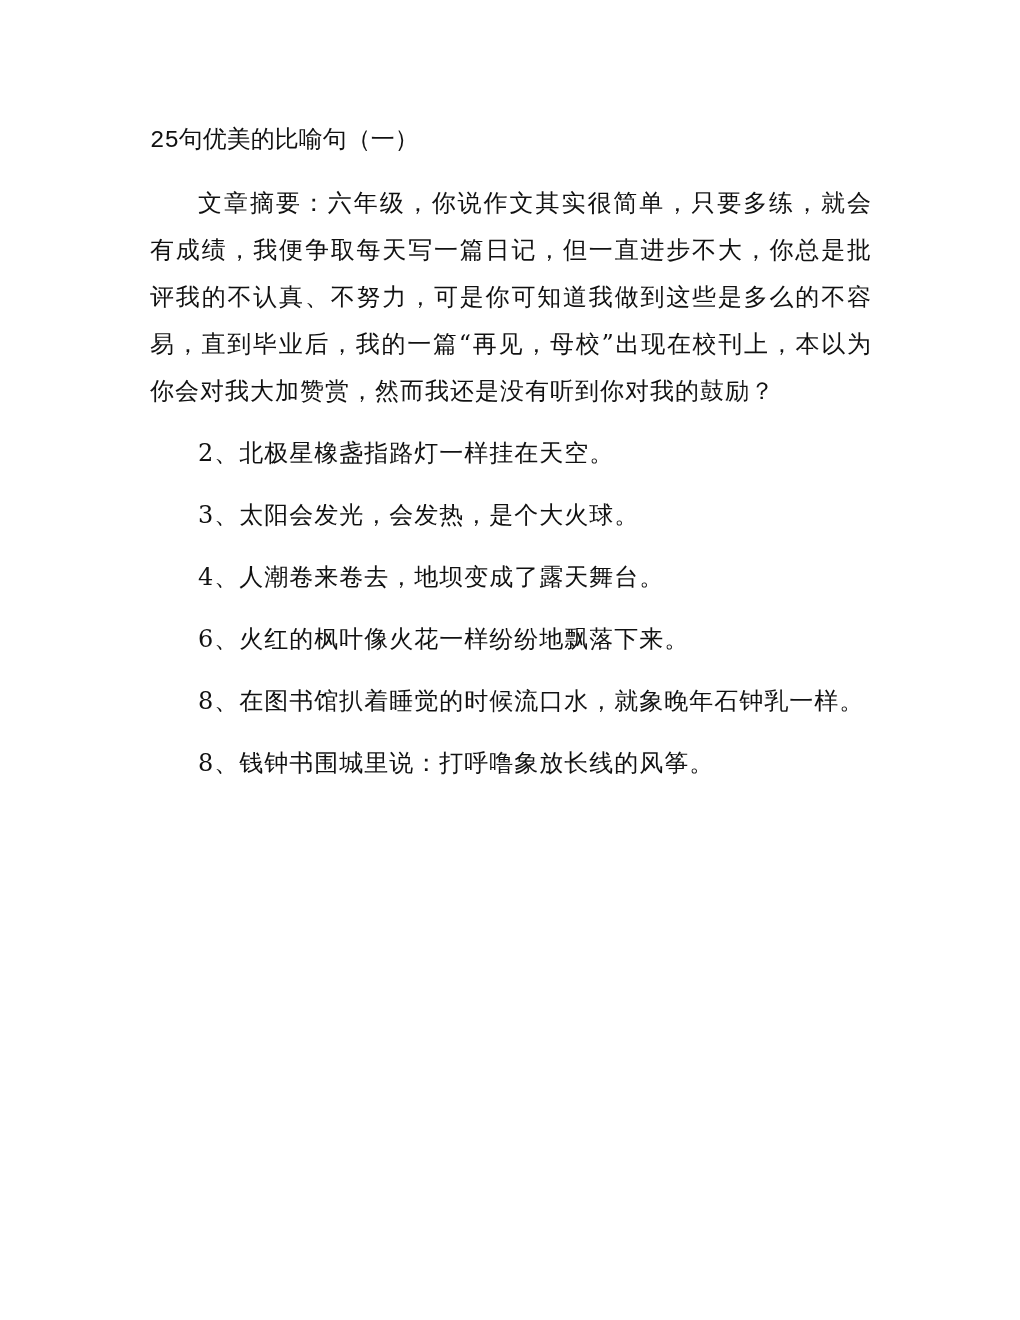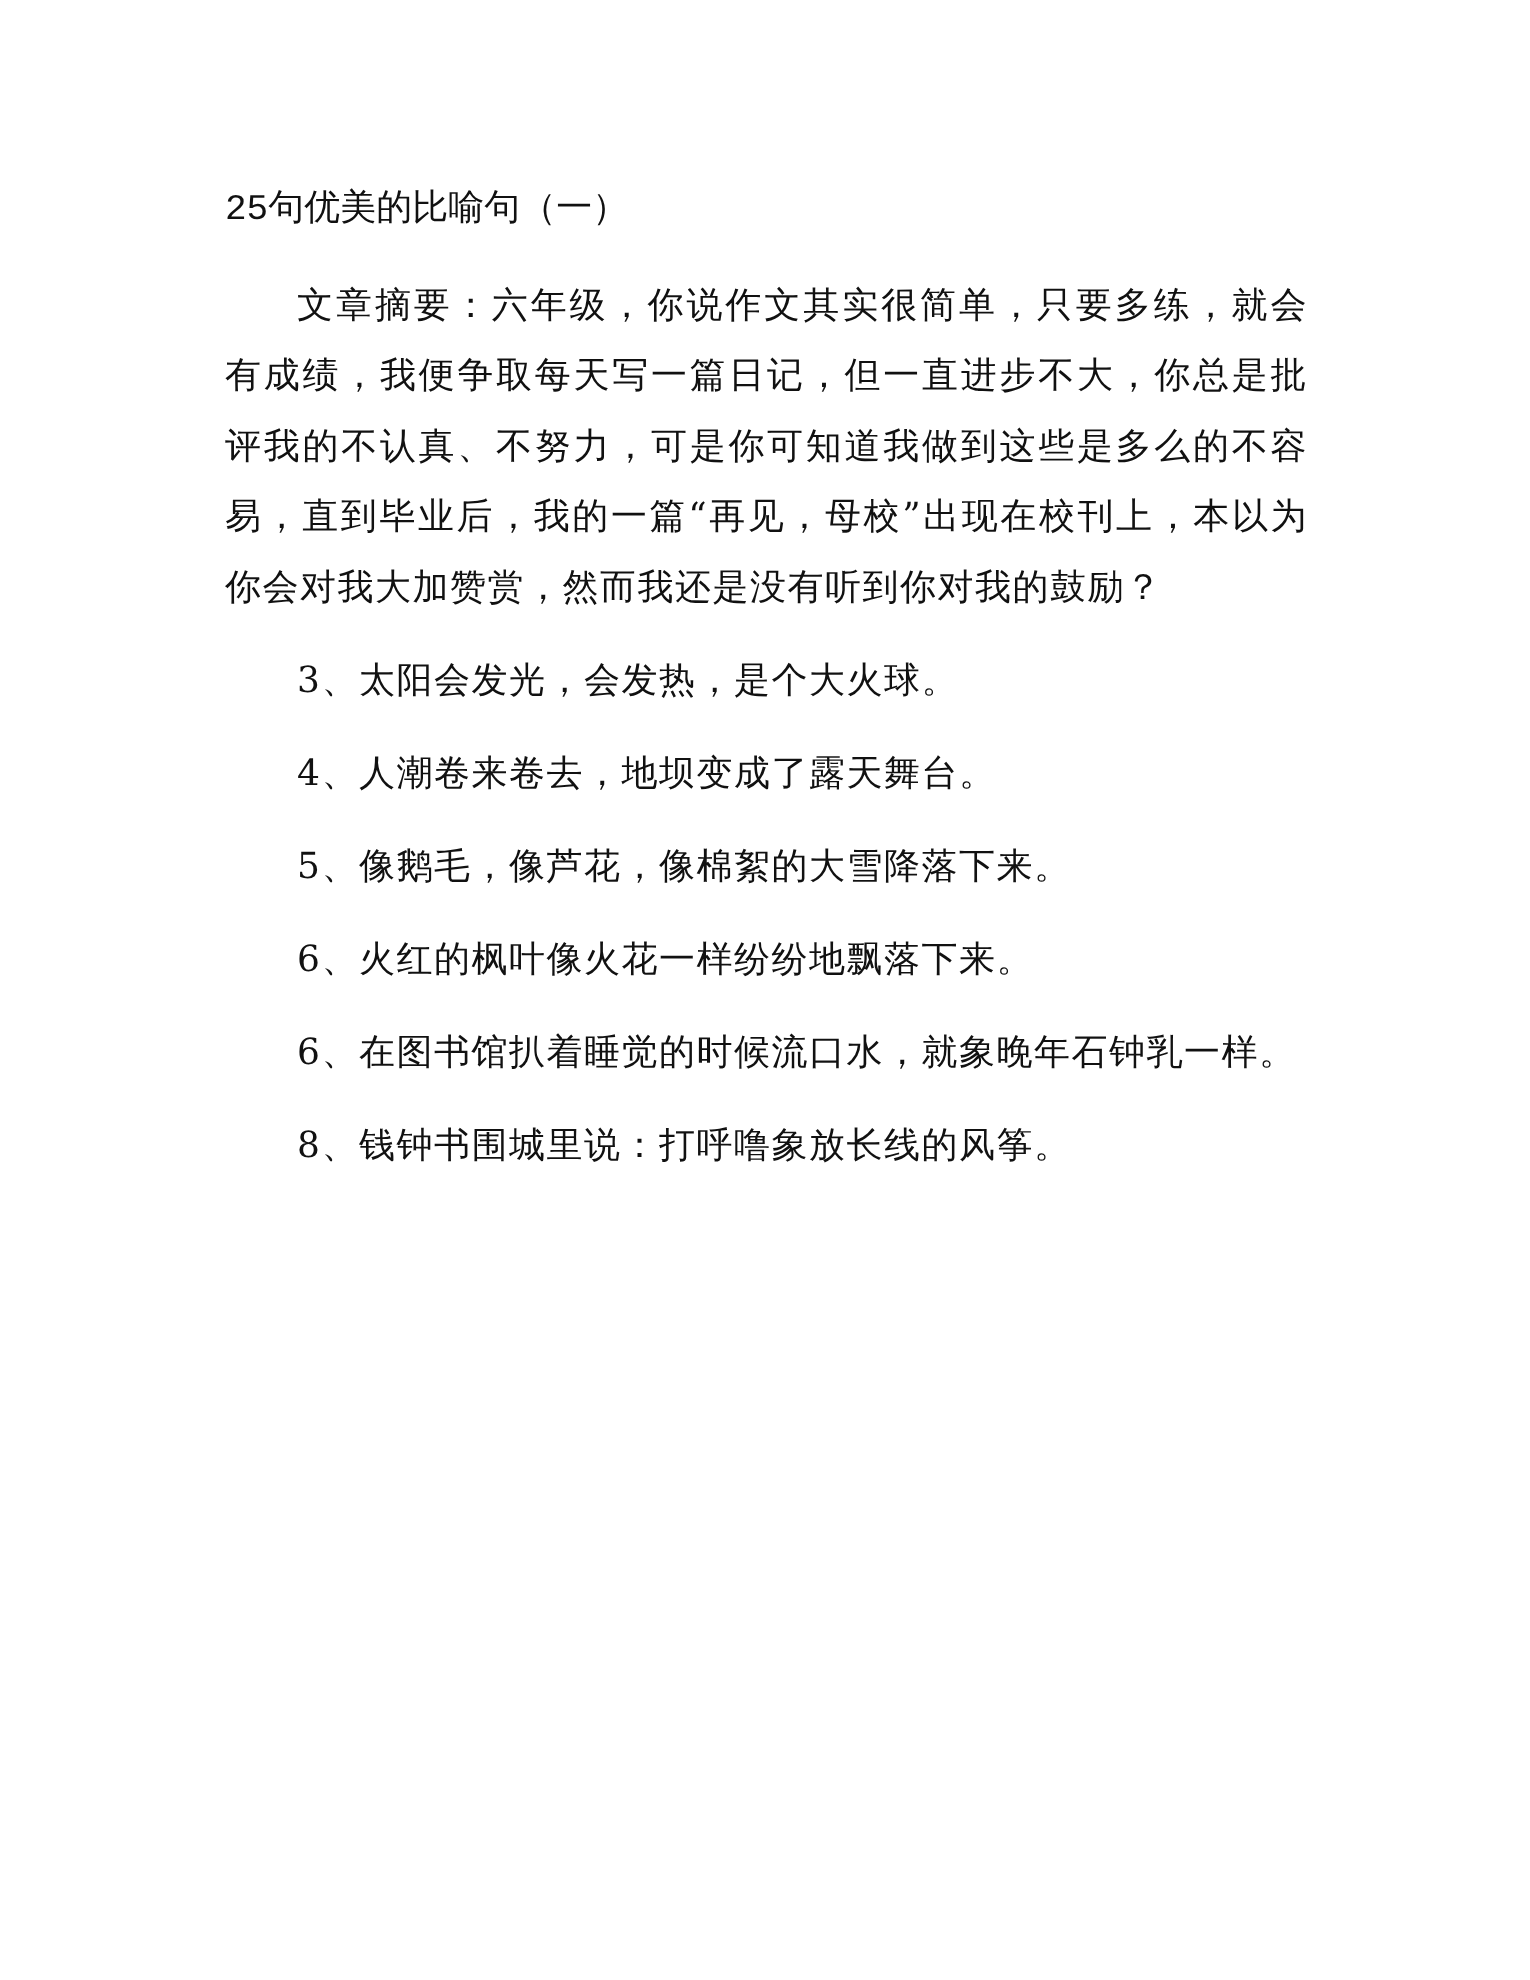--- a/index.html
+++ b/index.html
@@ -38,19 +38,19 @@
       letter-spacing: 1px;
       word-break: break-all;
     }
   </style>
 </head>
 <body>
 
 <div class="page">
   <div class="title">25句优美的比喻句（一）</div>
   <p class="para">文章摘要：六年级，你说作文其实很简单，只要多练，就会有成绩，我便争取每天写一篇日记，但一直进步不大，你总是批评我的不认真、不努力，可是你可知道我做到这些是多么的不容易，直到毕业后，我的一篇“再见，母校”出现在校刊上，本以为你会对我大加赞赏，然而我还是没有听到你对我的鼓励？</p>
+  <p class="para">2、北极星橡盏指路灯一样挂在天空。</p>
   <p class="para">3、太阳会发光，会发热，是个大火球。</p>
   <p class="para">4、人潮卷来卷去，地坝变成了露天舞台。</p>
-  <p class="para">5、像鹅毛，像芦花，像棉絮的大雪降落下来。</p>
   <p class="para">6、火红的枫叶像火花一样纷纷地飘落下来。</p>
-  <p class="para">6、在图书馆扒着睡觉的时候流口水，就象晚年石钟乳一样。</p>
+  <p class="para">8、在图书馆扒着睡觉的时候流口水，就象晚年石钟乳一样。</p>
   <p class="para">8、钱钟书围城里说：打呼噜象放长线的风筝。</p>
 </div>
 
 </body></html>

